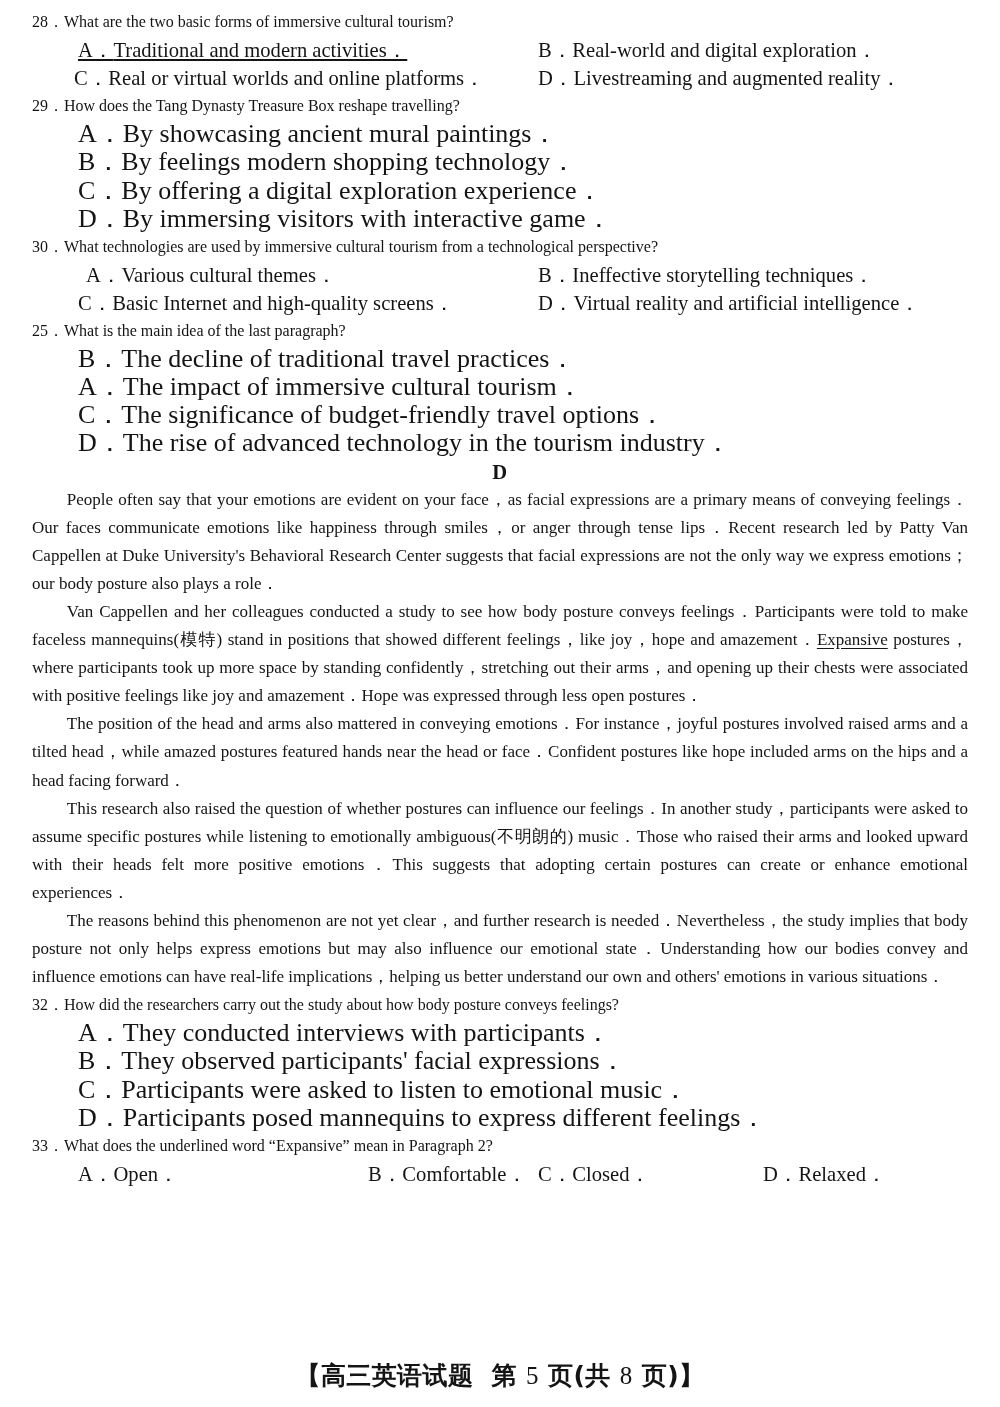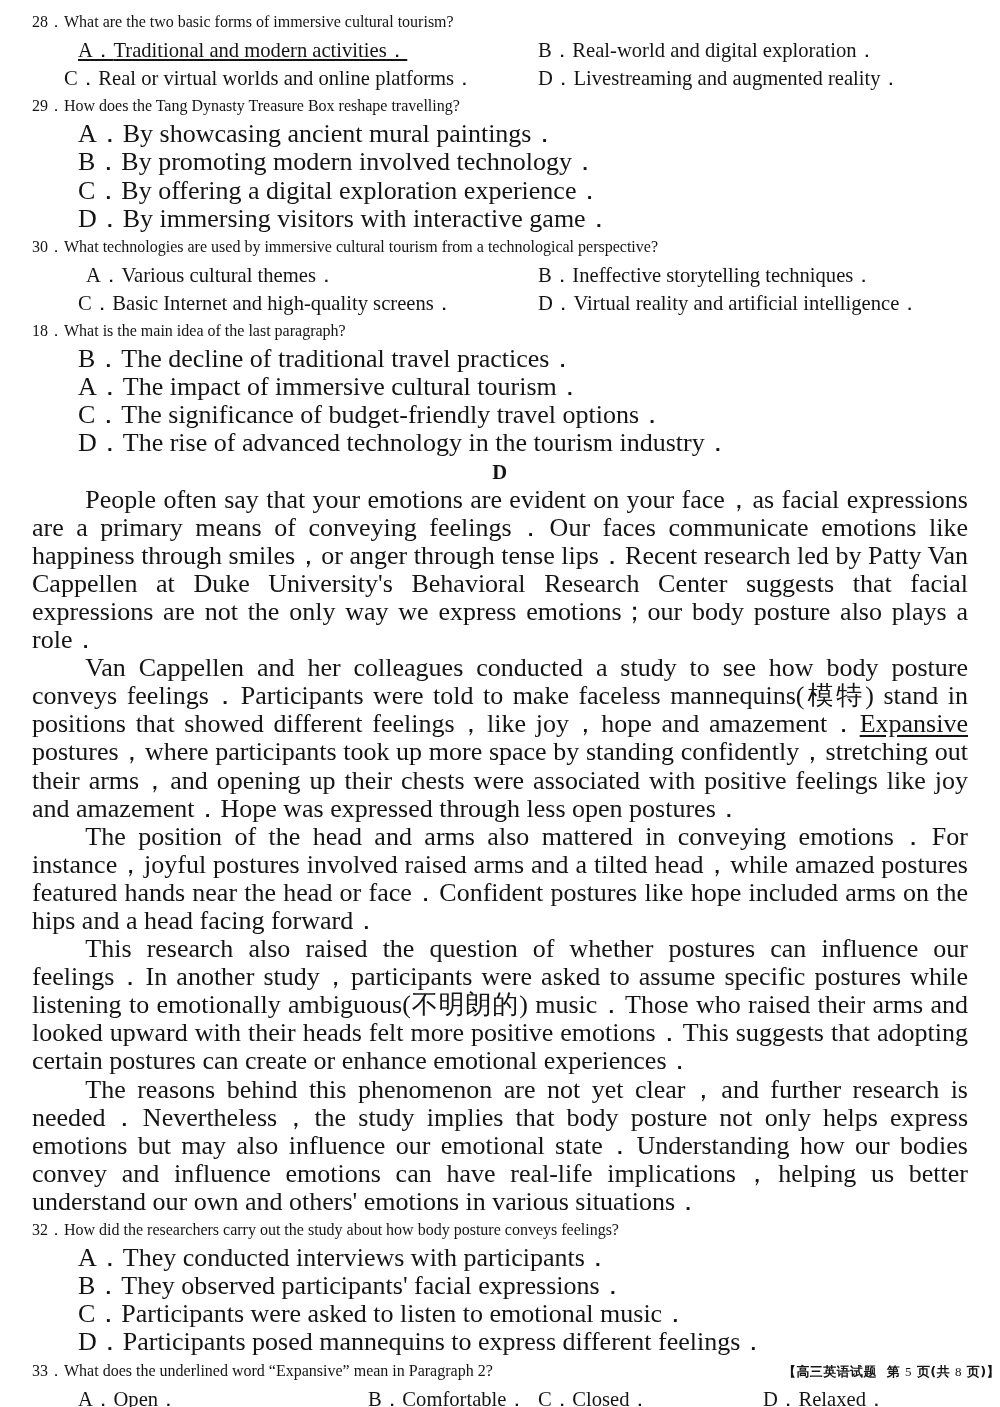--- a/index.html
+++ b/index.html
@@ -46,83 +46,83 @@
   }
   .section-letter {
     text-align: center;
     font-weight: bold;
     font-size: 20.6px;
     line-height: 28.1px;
     letter-spacing: 0.5px;
   }
   p.para {
     margin: 0;
-    font-size: 26px;
+    font-size: 17px;
     line-height: 28.1px;
     text-align: justify;
     text-justify: inter-word;
     text-indent: 2.05em;
     hyphens: none;
   }
   p.para:last-of-type {
     text-align: justify;
   }
   .underlined {
     text-decoration: underline;
     text-underline-offset: 3px;
   }
   .footer {
     position: absolute;
     left: 0;
     right: 0;
     bottom: 18px;
-    text-align: right;
-    font-size: 13px;
-    line-height: 34px;
+    text-align: center;
+    font-size: 25px;
+    line-height: 26px;
     font-family: "DejaVu Sans", "Liberation Sans", sans-serif;
     font-weight: bold;
     letter-spacing: 0.4px;
   }
   .footer .fnum {
     font-family: "Liberation Serif", serif;
     font-weight: normal;
   }
 </style>
 </head>
 <body>
 
 <div class="page">
 
   <div class="qline"><span>28．</span><span>What are the two basic forms of immersive cultural tourism?</span></div>
   <div class="opts-row">
     <span class="opt" style="left:46px;text-decoration:underline;"><span>A．</span><span>Traditional and modern activities．</span></span>
     <span class="opt" style="left:506px;"><span>B．</span><span>Real-world and digital exploration．</span></span>
   </div>
   <div class="opts-row">
-    <span class="opt" style="left:32px;"><span>C．</span><span>Real or virtual worlds and online platforms．</span></span>
+    <span class="opt" style="left:42px;"><span>C．</span><span>Real or virtual worlds and online platforms．</span></span>
     <span class="opt" style="left:506px;"><span>D．</span><span>Livestreaming and augmented reality．</span></span>
   </div>
 
   <div class="qline"><span>29．</span><span>How does the Tang Dynasty Treasure Box reshape travelling?</span></div>
   <div class="opt-indent"><span>A．</span><span>By showcasing ancient mural paintings．</span></div>
-  <div class="opt-indent"><span>B．</span><span>By promoting modern involved technology．</span></div>
+  <div class="opt-indent"><span>B．</span><span>By feelings modern shopping technology．</span></div>
   <div class="opt-indent"><span>C．</span><span>By offering a digital exploration experience．</span></div>
   <div class="opt-indent"><span>D．</span><span>By immersing visitors with interactive game．</span></div>
 
   <div class="qline"><span>30．</span><span>What technologies are used by immersive cultural tourism from a technological perspective?</span></div>
   <div class="opts-row">
     <span class="opt" style="left:54px;"><span>A．</span><span>Various cultural themes．</span></span>
     <span class="opt" style="left:506px;"><span>B．</span><span>Ineffective storytelling techniques．</span></span>
   </div>
   <div class="opts-row">
     <span class="opt" style="left:46px;"><span>C．</span><span>Basic Internet and high-quality screens．</span></span>
     <span class="opt" style="left:506px;"><span>D．</span><span>Virtual reality and artificial intelligence．</span></span>
   </div>
 
-  <div class="qline"><span>18．</span><span>What is the main idea of the last paragraph?</span></div>
+  <div class="qline"><span>25．</span><span>What is the main idea of the last paragraph?</span></div>
   <div class="opt-indent"><span>B．</span><span>The decline of traditional travel practices．</span></div>
   <div class="opt-indent"><span>A．</span><span>The impact of immersive cultural tourism．</span></div>
   <div class="opt-indent"><span>C．</span><span>The significance of budget-friendly travel options．</span></div>
   <div class="opt-indent"><span>D．</span><span>The rise of advanced technology in the tourism industry．</span></div>
 
   <div class="section-letter">D</div>
 
   <p class="para">People often say that your emotions are evident on your face，as facial expressions are a primary means of conveying feelings．Our faces communicate emotions like happiness through smiles，or anger through tense lips．Recent research led by Patty Van Cappellen at Duke University's Behavioral Research Center suggests that facial expressions are not the only way we express emotions；our body posture also plays a role．</p>
 
   <p class="para"><span>Van Cappellen and her colleagues conducted a study to see how body posture conveys feelings．Participants were told to make faceless mannequins(模特) stand in positions that showed different feelings，like joy，hope and amazement．</span><span class="underlined">Expansive</span><span> postures，where participants took up more space by standing confidently，stretching out their arms，and opening up their chests were associated with positive feelings like joy and amazement．Hope was expressed through less open postures．</span></p>

